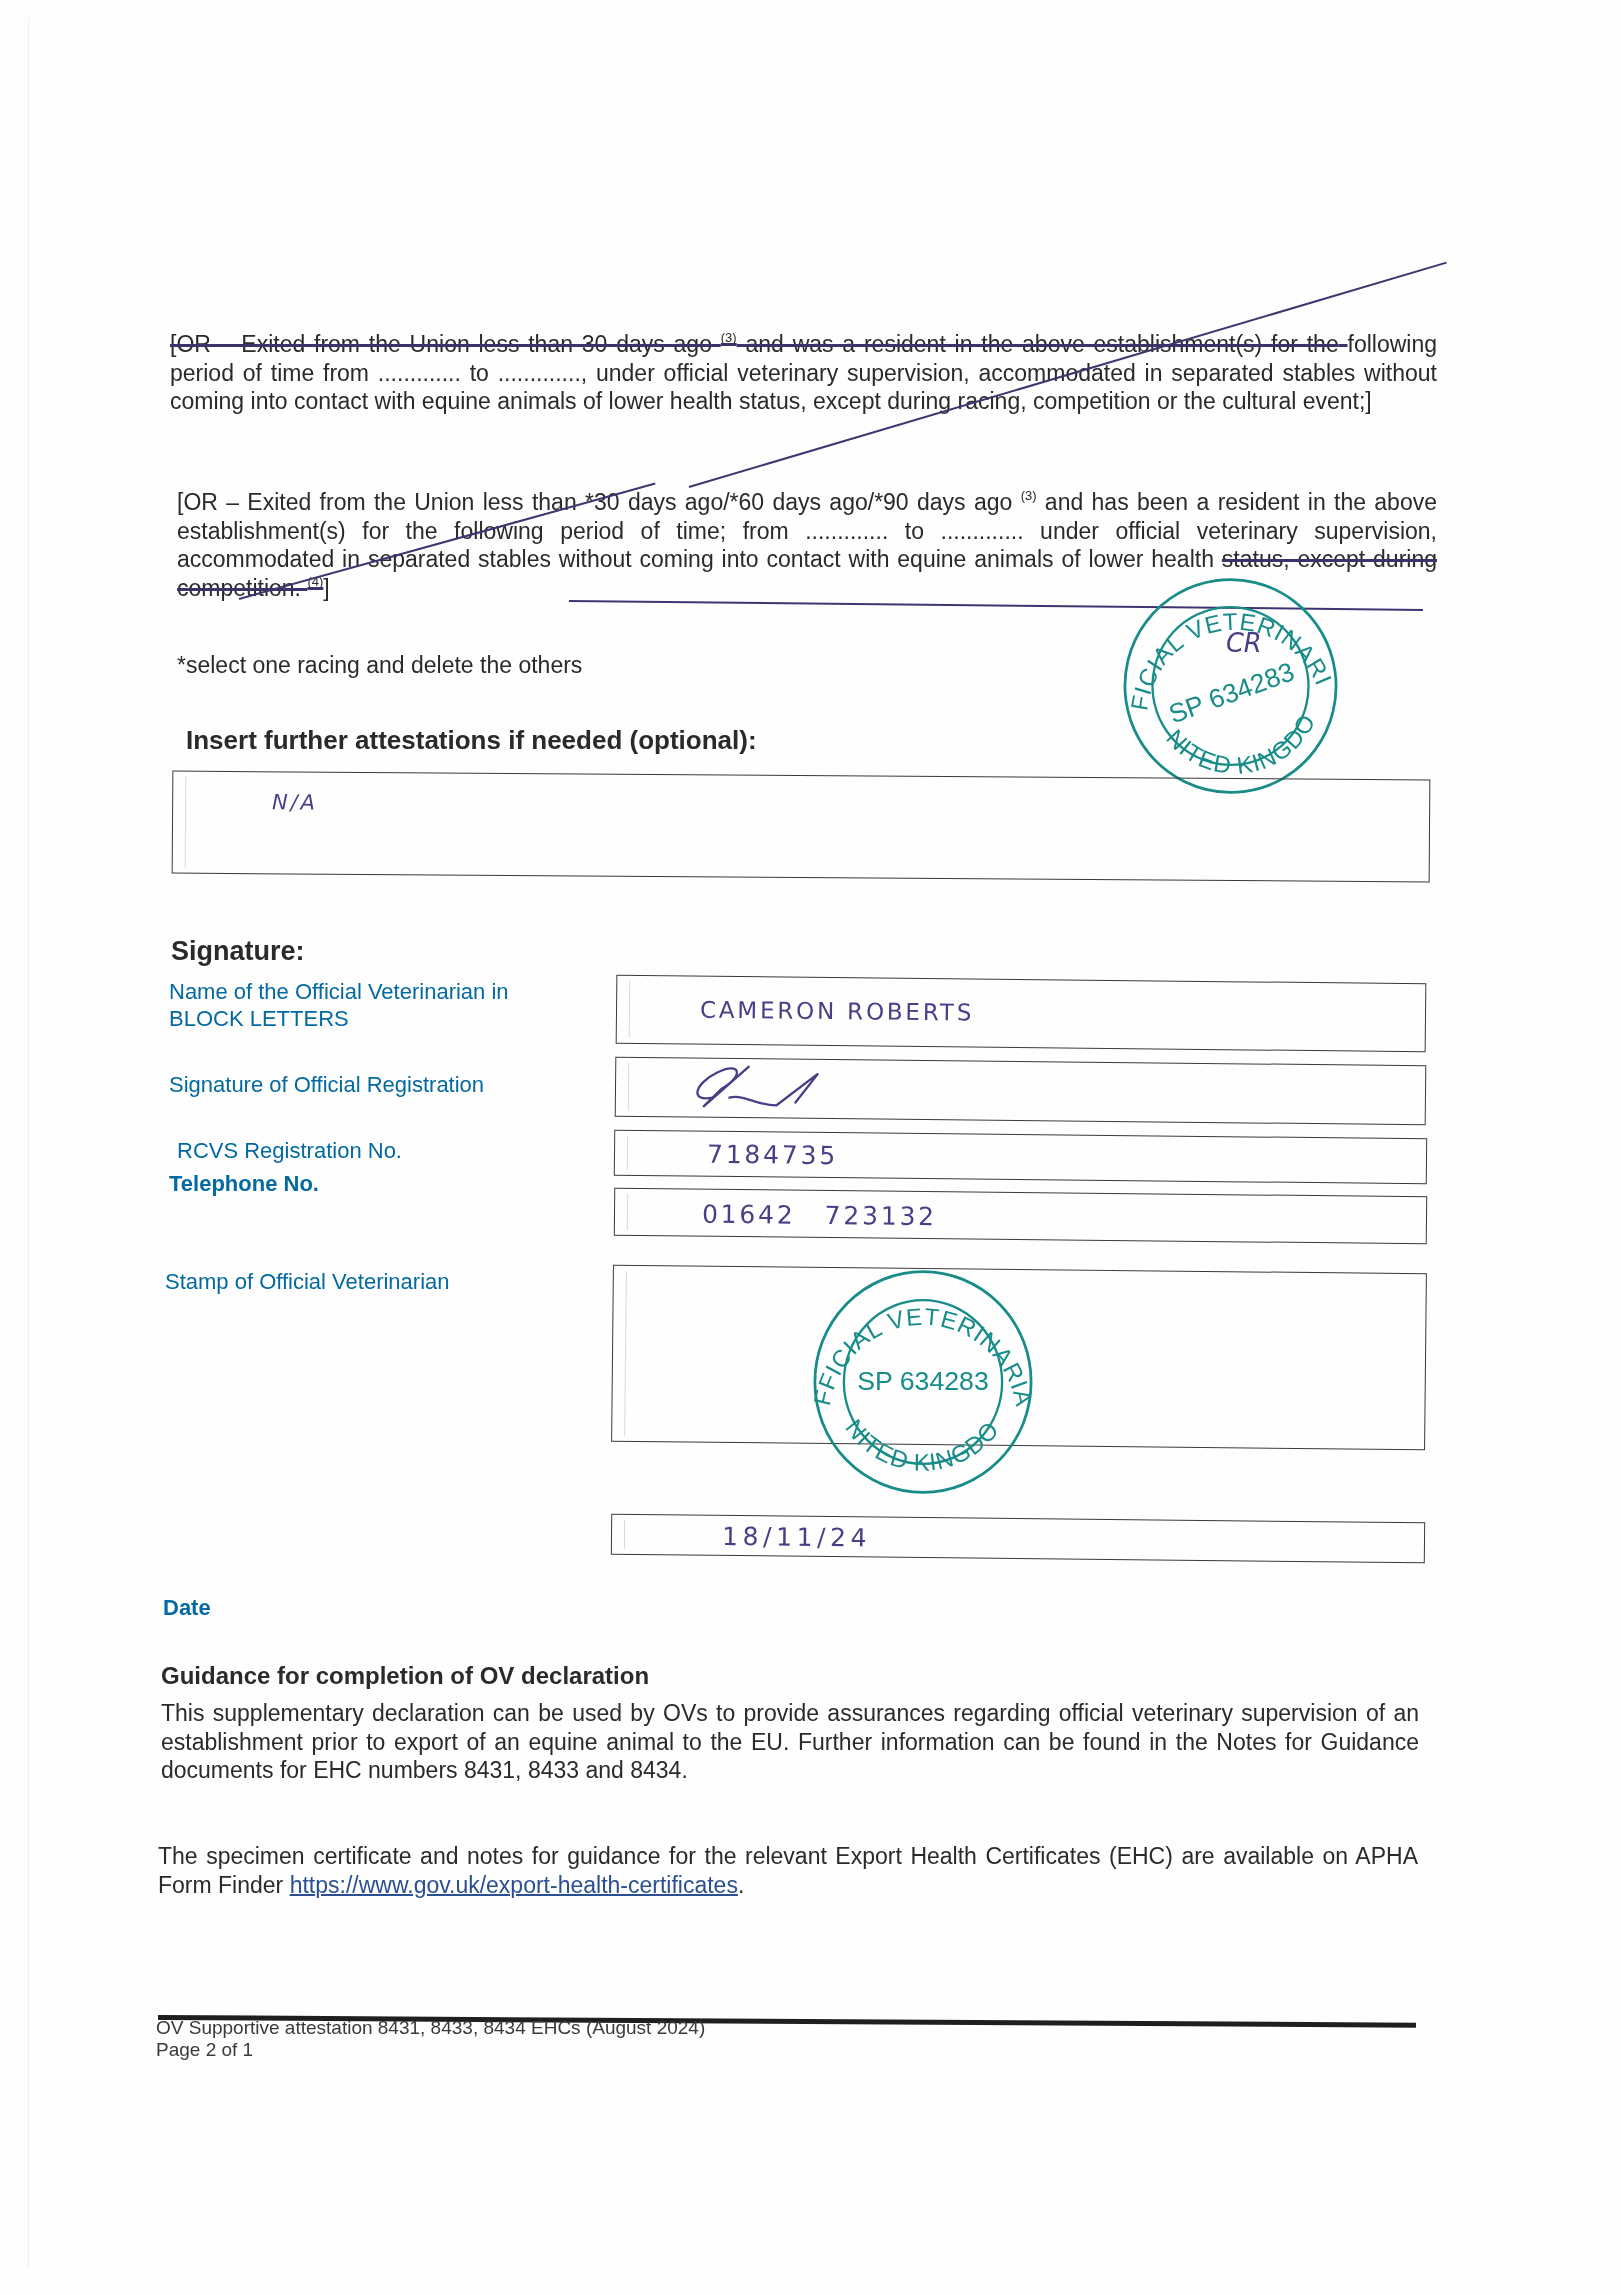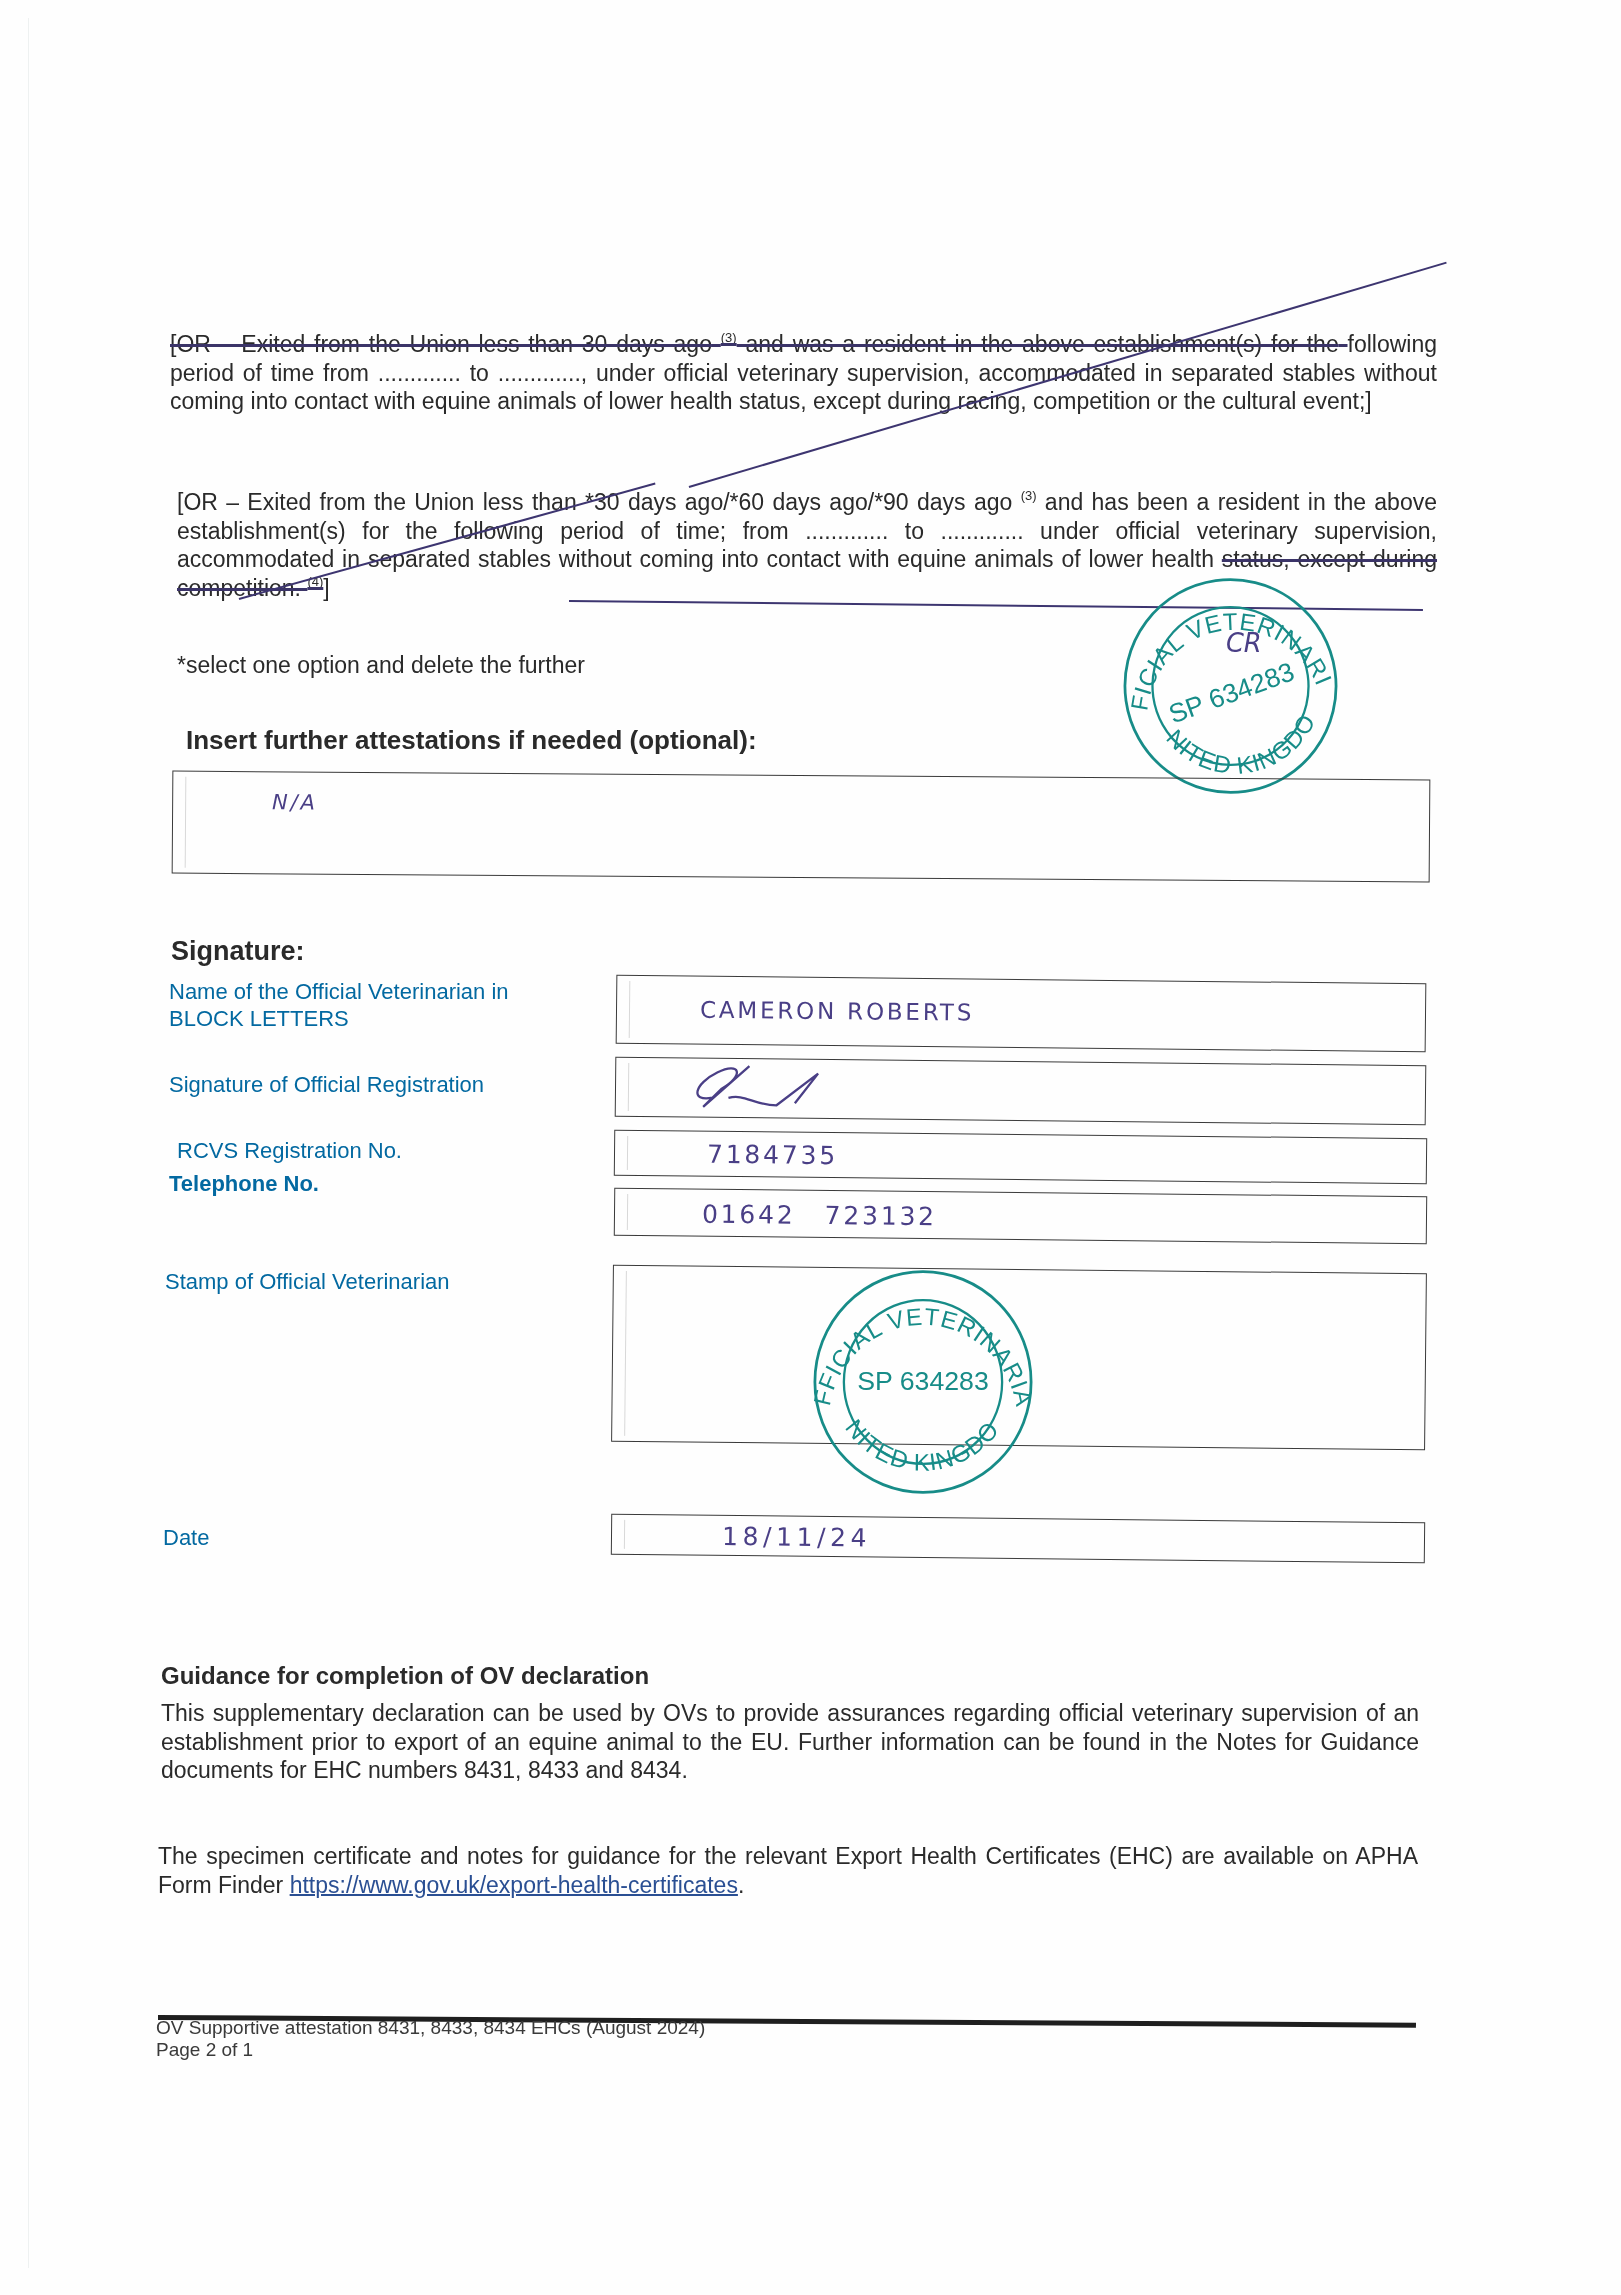--- a/index.html
+++ b/index.html
@@ -42,21 +42,21 @@
     <span>[OR – Exited from the Union less than *30 days ago/*60 days ago/*90 days ago</span>
     <sup>(3)</sup><span> and has been a resident in the above establishment(s) for the following period of time; from ............. to ............. under official veterinary supervision, accommodated in separated stables without coming into contact with equine animals of lower health</span>
     <span class="strike"><span>status, except during competition.</span>
       <sup>(4)</sup></span><span>]</span>
   </div>
 
   <div class="pen-line" style="left:689px; top:486px; width:790px; transform:rotate(-16.5deg);"></div>
   <div class="pen-line" style="left:239px; top:598px; width:432px; transform:rotate(-15.5deg);"></div>
   <div class="pen-line" style="left:569px; top:600px; width:854px; transform:rotate(0.6deg); height:1.8px;"></div>
 
-  <div class="abs para" style="left:177px; top:651px; width:735px;">*select one option and delete the further</div>
+  <div class="abs para" style="left:177px; top:651px; width:735px;">*select one racing and delete the others</div>
 
   <svg class="stamp" style="left:1111px; top:569px;" width="239" height="234" viewBox="0 0 520 510">
     <g transform="rotate(-8 260 255)">
       <ellipse cx="260" cy="255" rx="230" ry="232" fill="none" stroke="#178c88" stroke-width="6"></ellipse>
       <ellipse cx="260" cy="255" rx="170" ry="172" fill="none" stroke="#178c88" stroke-width="5"></ellipse>
       <defs>
         <path id="arcTop1" d="M 70 300 A 192 195 0 0 1 450 300"></path>
         <path id="arcBot1" d="M 110 360 A 192 195 0 0 0 430 360"></path>
       </defs>
       <text class="stamp-ring"><textPath href="#arcTop1" startOffset="50%" text-anchor="middle">OFFICIAL VETERINARIAN</textPath></text>
@@ -104,21 +104,21 @@
     <ellipse cx="250" cy="250" rx="172" ry="178" fill="none" stroke="#178c88" stroke-width="5"></ellipse>
     <defs>
       <path id="arcTop2" d="M 48 300 A 205 210 0 0 1 452 300"></path>
       <path id="arcBot2" d="M 80 350 A 205 210 0 0 0 420 350"></path>
     </defs>
     <text class="stamp-ring"><textPath href="#arcTop2" startOffset="50%" text-anchor="middle">OFFICIAL VETERINARIAN</textPath></text>
     <text class="stamp-ring"><textPath href="#arcBot2" startOffset="50%" text-anchor="middle">UNITED KINGDOM</textPath></text>
     <text class="stamp-num" x="250" y="268" text-anchor="middle">SP 634283</text>
   </svg>
 
-  <div class="abs label" style="left:163px; top:1524px; width:404px;">Date</div>
+  <div class="abs label" style="left:163px; top:1594px; width:404px;font-weight:bold;">Date</div>
   <div class="box" style="left:611px; top:1518px; width:814px; height:41px; transform:rotate(0.6deg);">
     <span class="hand" style="left:110px; top:6.4px; font-style:normal; letter-spacing:4.6px;">18/11/24</span>
   </div>
 
   <div class="abs" style="left:161px; top:1662px; font-weight:bold; font-size:24px;">Guidance for completion of OV declaration</div>
   <div class="abs para" style="left:161px; top:1699px; width:1258px;">This supplementary declaration can be used by OVs to provide assurances regarding official veterinary supervision of an establishment prior to export of an equine animal to the EU. Further information can be found in the Notes for Guidance documents for EHC numbers 8431, 8433 and 8434.</div>
   <div class="abs para" style="left:158px; top:1842px; width:1260px;">
     <span>The specimen certificate and notes for guidance for the relevant Export Health Certificates (EHC) are available on APHA Form Finder </span><a class="link">https://www.gov.uk/export-health-certificates</a><span>.</span>
   </div>
 

